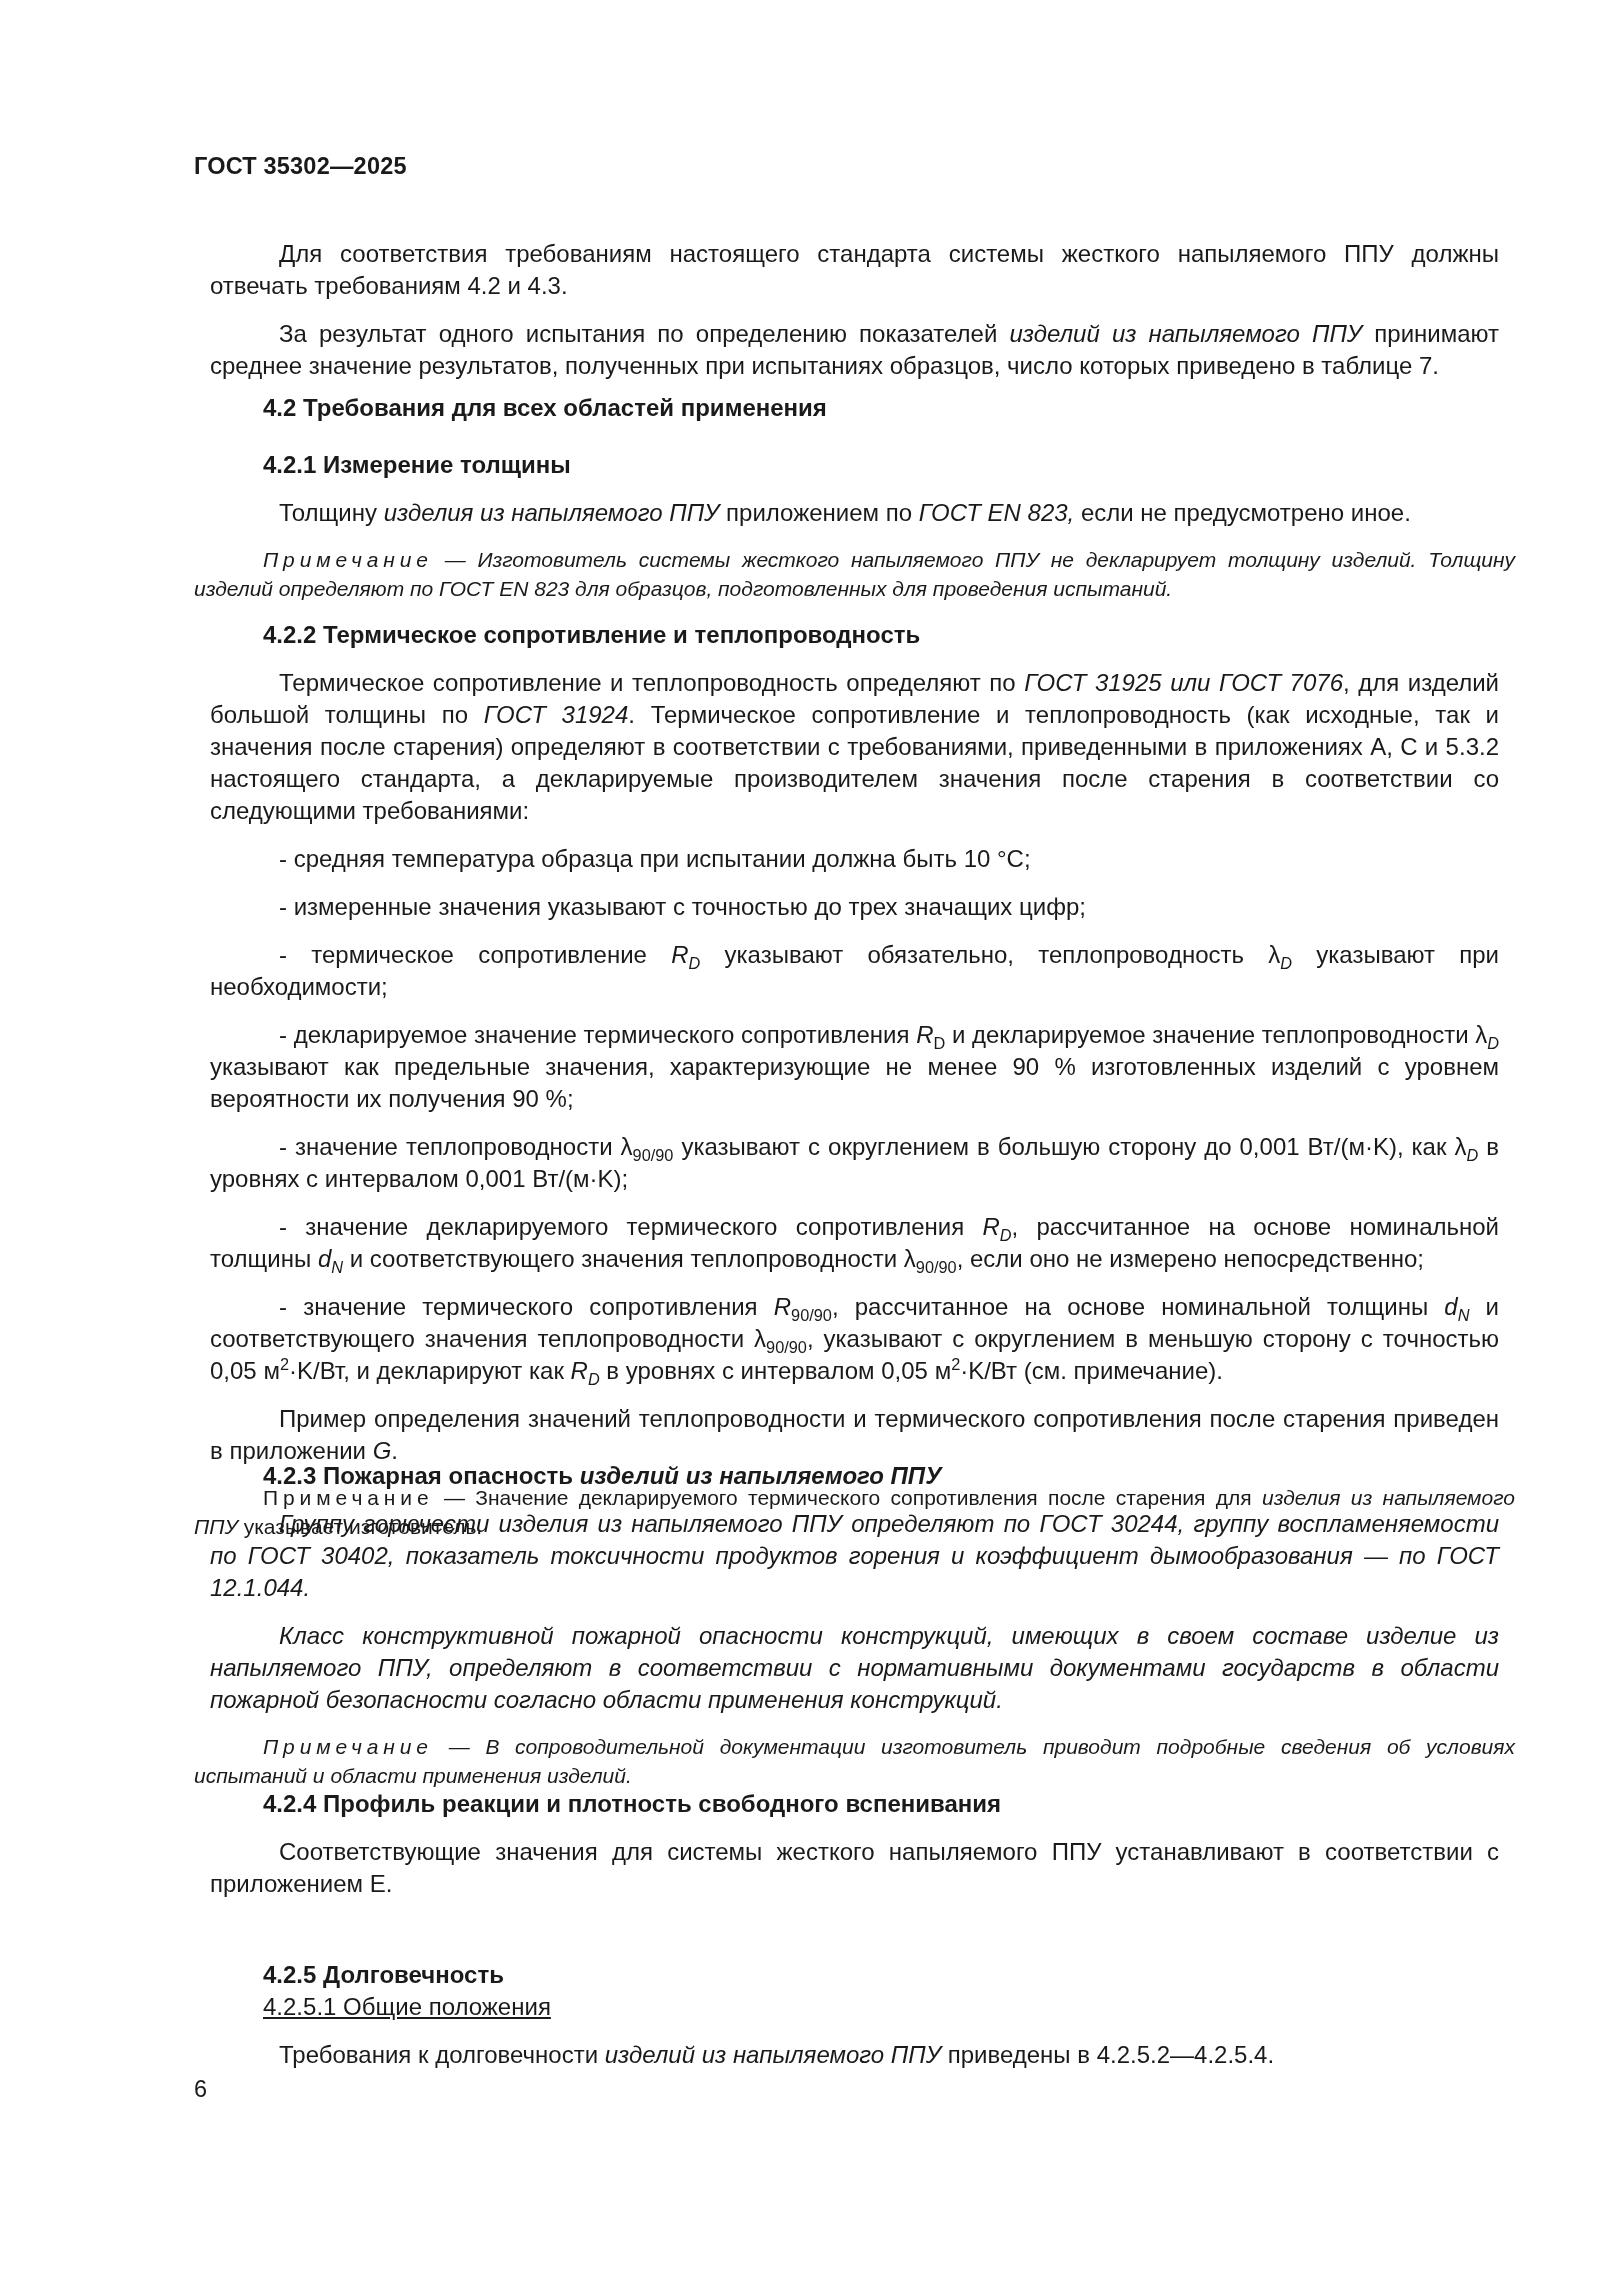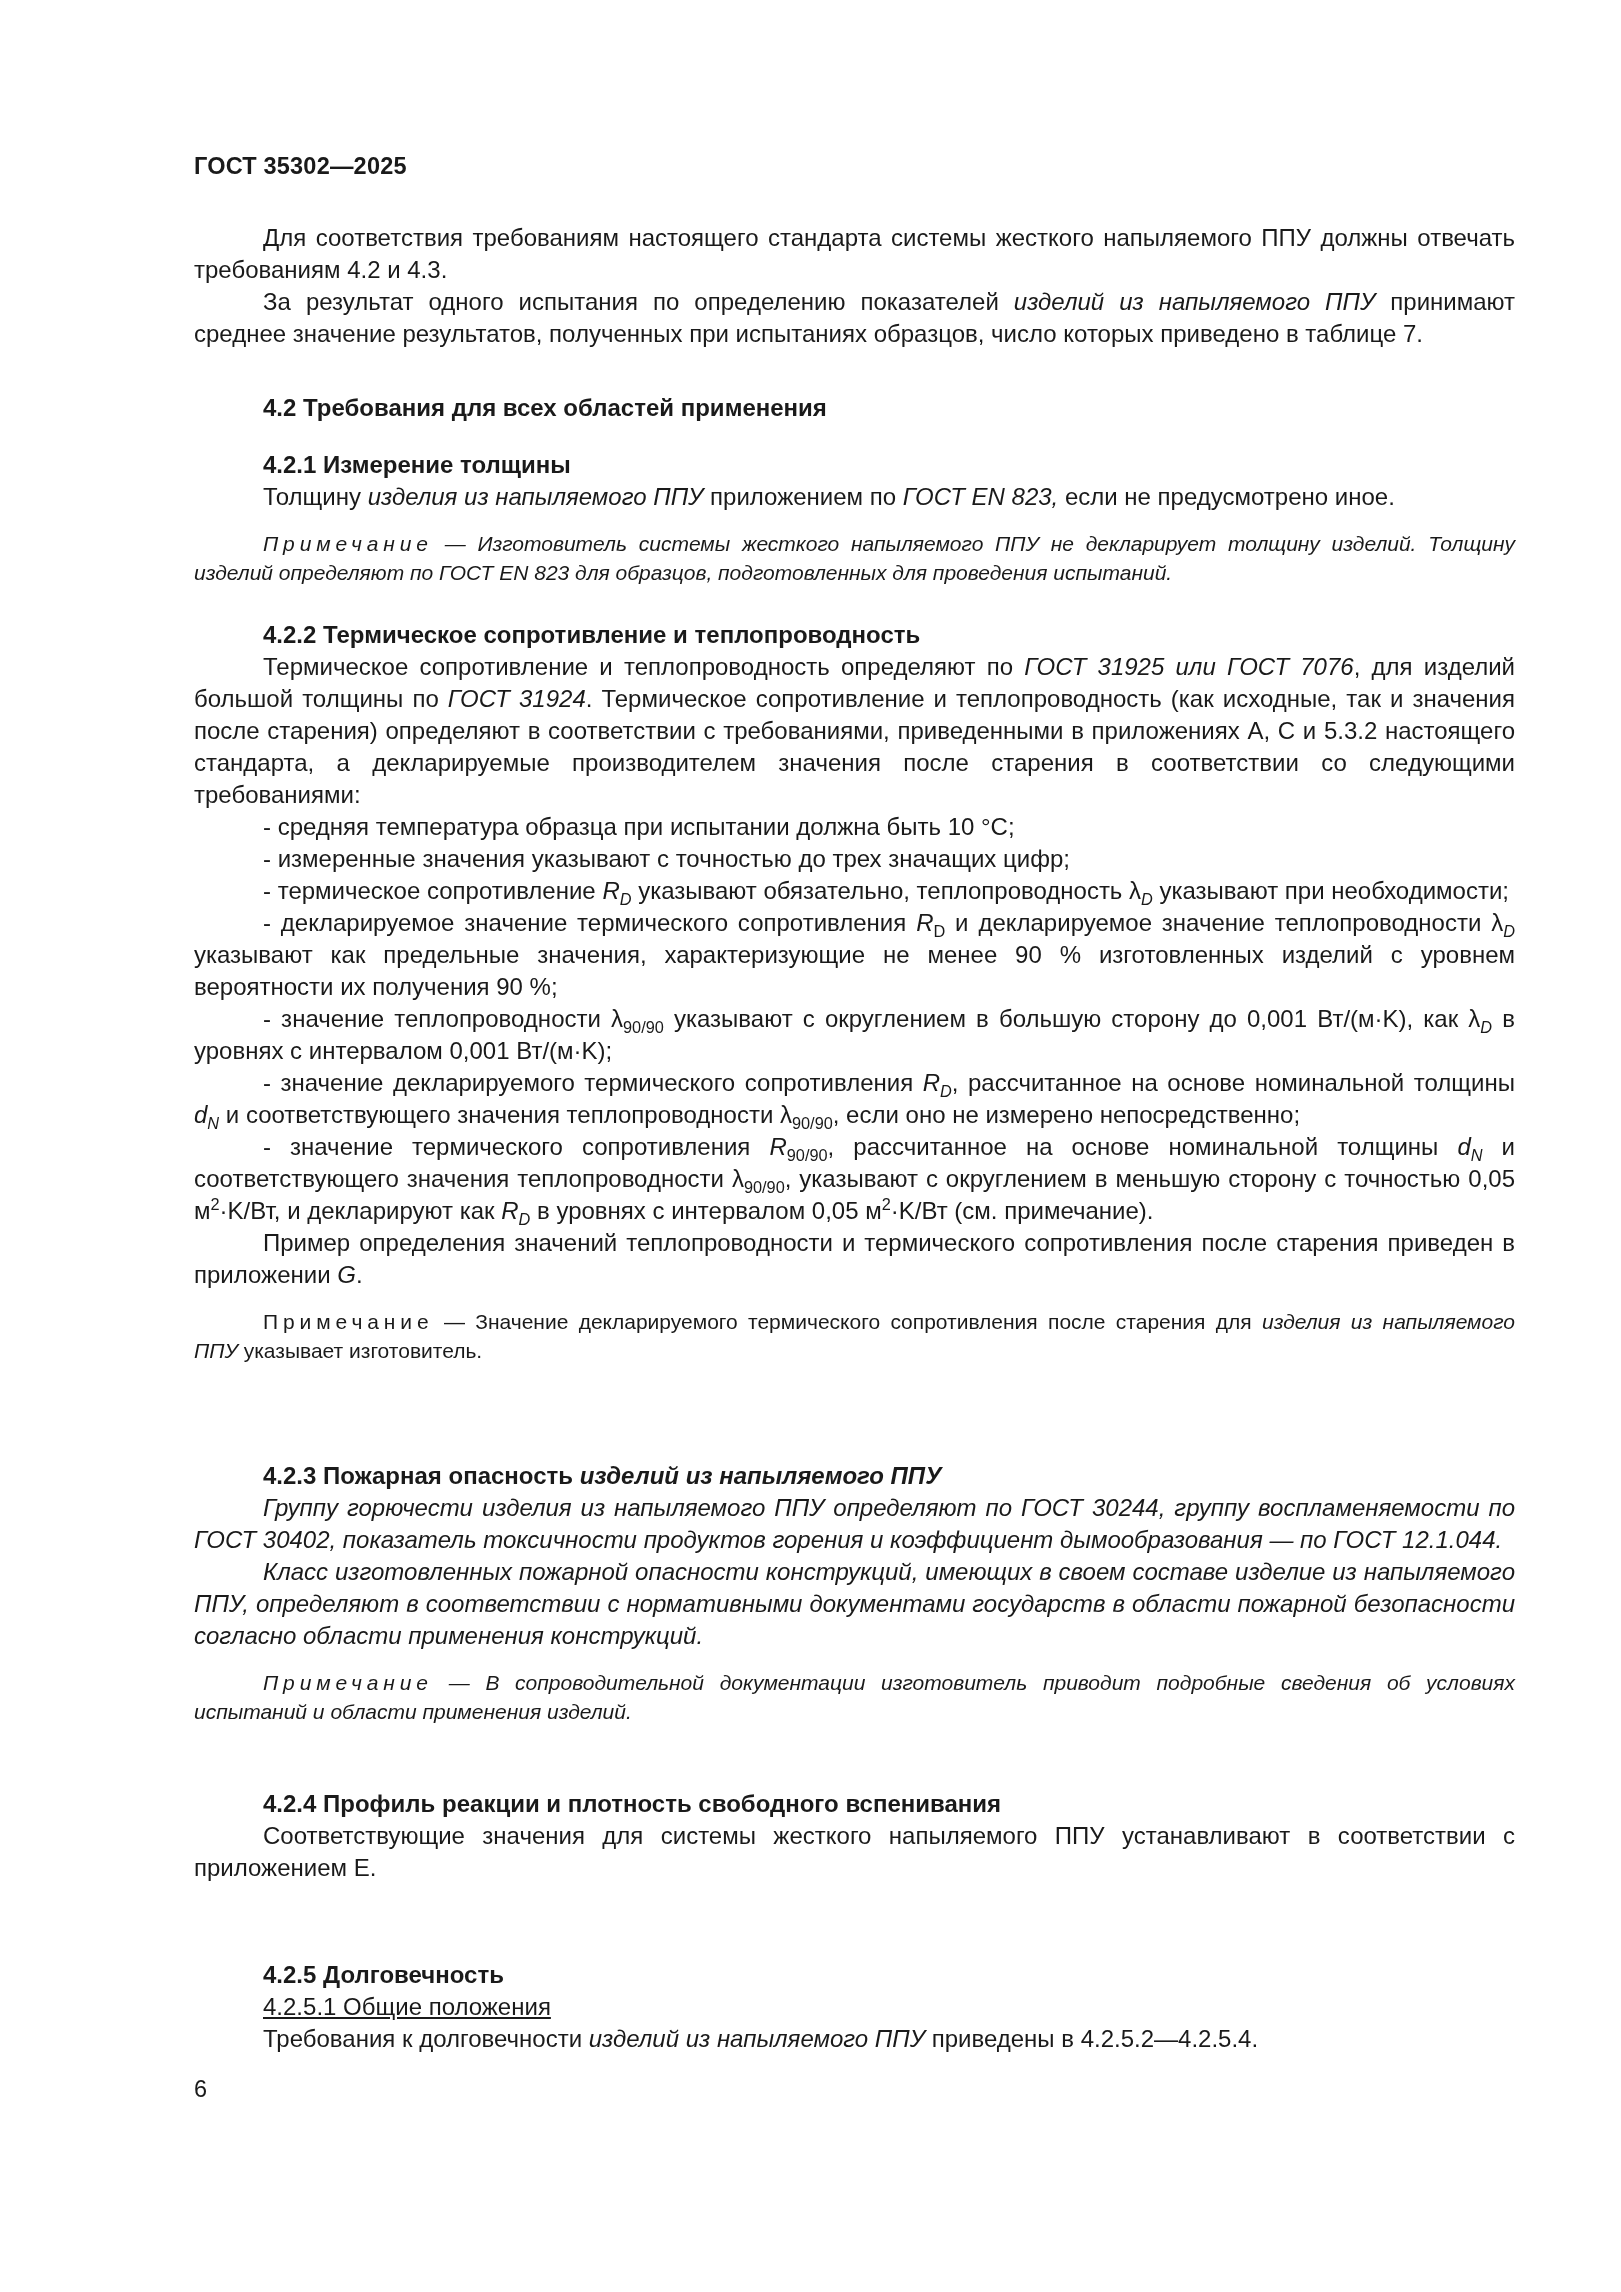--- a/index.html
+++ b/index.html
@@ -1,20 +1,20 @@
 <!DOCTYPE html>
 <html><head>
 <meta charset="utf-8">
 <style>
   html, body { margin: 0; padding: 0; background: #ffffff; }
   body { width: 1621px; height: 2293px; position: relative; overflow: hidden;
          font-family: "Liberation Sans", "DejaVu Sans", sans-serif; color: #1a1a1a; }
   .header { position: absolute; left: 194px; top: 153px; font-weight: bold; font-size: 23.5px; letter-spacing: 0.2px; }
   .blk { position: absolute; left: 194px; width: 1321px; font-size: 24px; line-height: 32px; text-align: justify; }
-  .p { text-indent: 69px; margin: 0; }
+  .p { text-indent: 69px; margin: 16px; }
   .h { margin: 0; padding-left: 69px; font-weight: bold; font-size: 24px; line-height: 32px; }
   .plain { margin: 0; padding-left: 69px; text-decoration: underline; }
   .note { font-size: 21px; line-height: 29px; text-indent: 69px; margin: 0; text-align: justify; }
   .spaced { letter-spacing: 4.9px; font-style: italic; }
   .i { font-style: italic; }
   sub { font-size: 68%; vertical-align: -0.35em; line-height: 0; }
   sup { font-size: 68%; vertical-align: 0.55em; line-height: 0; }
   .pagenum { position: absolute; left: 194px; top: 2076px; font-size: 23.5px; }
 </style>
 </head>
@@ -47,21 +47,21 @@
   <p class="p"><span>- значение теплопроводности </span><span><span>λ</span><sub>90/90</sub></span><span> указывают с округлением в большую сторону до 0,001 Вт/(м·K), как </span><span><span>λ</span><sub class="i">D</sub></span><span> в уровнях с интервалом 0,001 Вт/(м·K);</span></p>
   <p class="p"><span>- значение декларируемого термического сопротивления </span><span class="i"><span>R</span><sub>D</sub></span><span>, рассчитанное на основе номинальной толщины </span><span class="i"><span>d</span><sub>N</sub></span><span> и соответствующего значения теплопроводности </span><span><span>λ</span><sub>90/90</sub></span><span>, если оно не измерено непосредственно;</span></p>
   <p class="p"><span>- значение термического сопротивления </span><span class="i"><span>R</span><sub style="font-style:normal">90/90</sub></span><span>, рассчитанное на основе номинальной толщины </span><span class="i"><span>d</span><sub>N</sub></span><span> и соответствующего значения теплопроводности </span><span><span>λ</span><sub>90/90</sub></span><span>, указывают с округлением в меньшую сторону с точностью 0,05 м</span><sup>2</sup><span>·K/Вт, и декларируют как </span><span class="i"><span>R</span><sub>D</sub></span><span> в уровнях с интервалом 0,05 м</span><sup>2</sup><span>·K/Вт (см. примечание).</span></p>
   <p class="p"><span>Пример определения значений теплопроводности и термического сопротивления после старения приведен в приложении </span><span class="i">G</span><span>.</span></p>
   <p class="note" style="margin-top:15.7px;"><span class="spaced" style="font-style:normal">Примечание</span><span> — Значение декларируемого термического сопротивления после старения для </span><span class="i">изделия из напыляемого ППУ</span><span> указывает изготовитель.</span></p>
 </div>
 
 <div class="blk" style="top:1460px;">
   <p class="h"><span>4.2.3 Пожарная опасность </span><span class="i">изделий из напыляемого ППУ</span></p>
   <p class="p i">Группу горючести изделия из напыляемого ППУ определяют по ГОСТ 30244, группу воспламеняемости по ГОСТ 30402, показатель токсичности продуктов горения и коэффициент дымообразования — по ГОСТ 12.1.044.</p>
-  <p class="p i">Класс изготовленных пожарной опасности конструкций, имеющих в своем составе изделие из напыляемого ППУ, определяют в соответствии с нормативными документами государств в области пожарной безопасности согласно области применения конструкций.</p>
+  <p class="p i">Класс конструктивной пожарной опасности конструкций, имеющих в своем составе изделие из напыляемого ППУ, определяют в соответствии с нормативными документами государств в области пожарной безопасности согласно области применения конструкций.</p>
   <p class="note i" style="margin-top:15.7px;"><span class="spaced">Примечание</span><span> — В сопроводительной документации изготовитель приводит подробные сведения об условиях испытаний и области применения изделий.</span></p>
 </div>
 
 <div class="blk" style="top:1788px;">
   <p class="h">4.2.4 Профиль реакции и плотность свободного вспенивания</p>
   <p class="p">Соответствующие значения для системы жесткого напыляемого ППУ устанавливают в соответствии с приложением Е.</p>
 </div>
 
 <div class="blk" style="top:1959px;">
   <p class="h">4.2.5 Долговечность</p>

